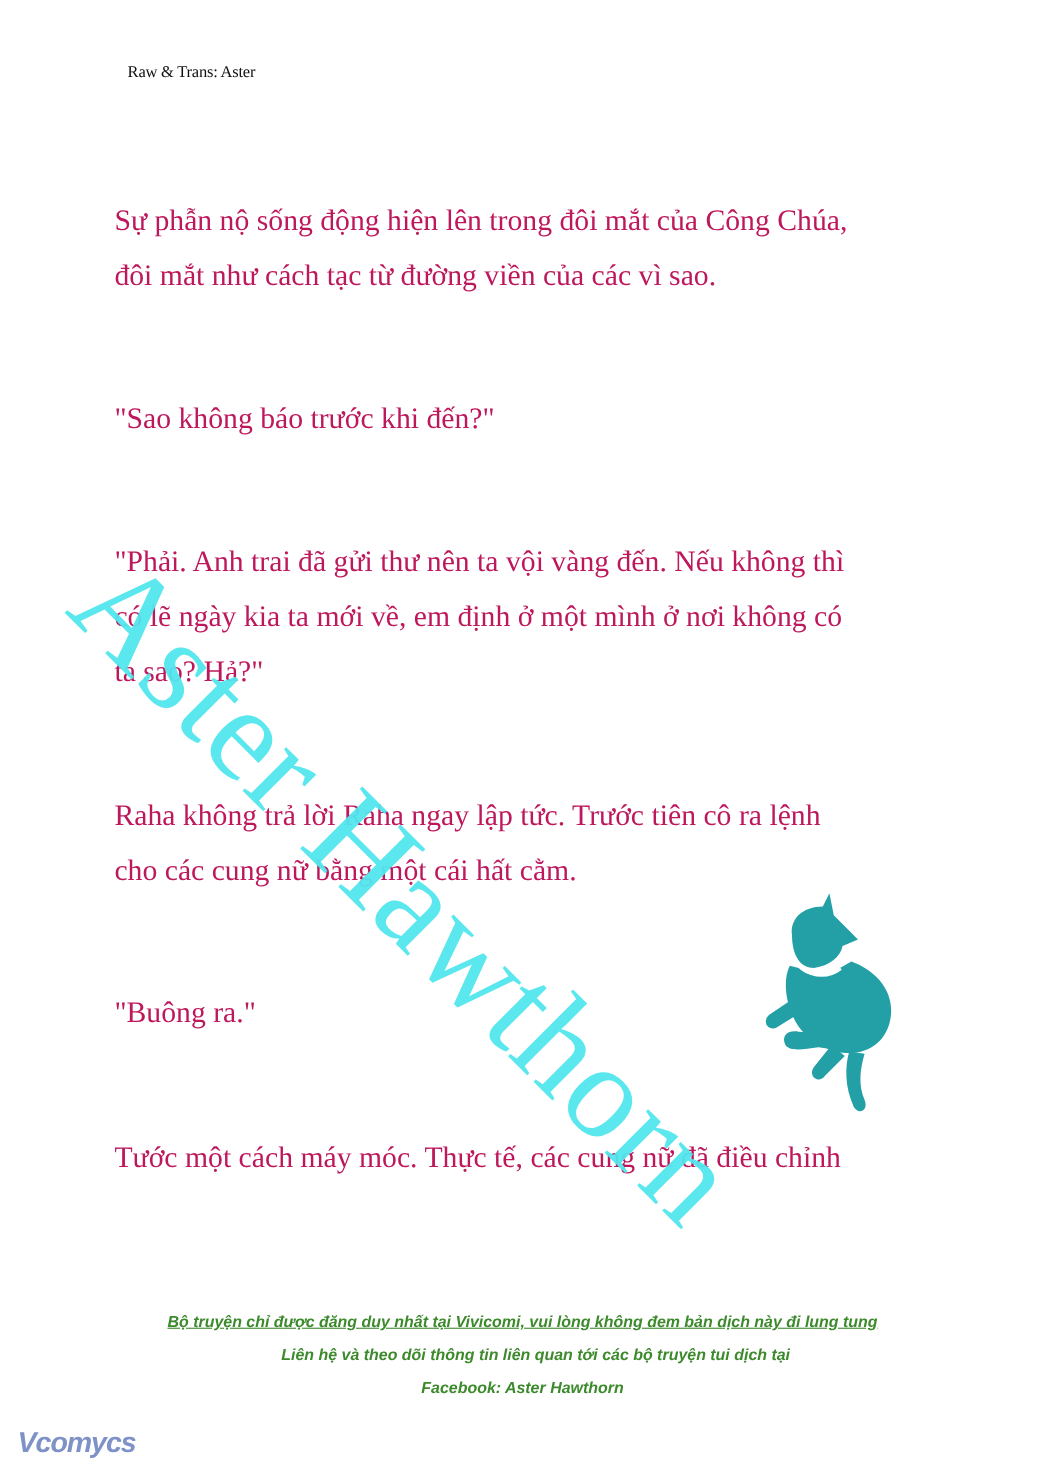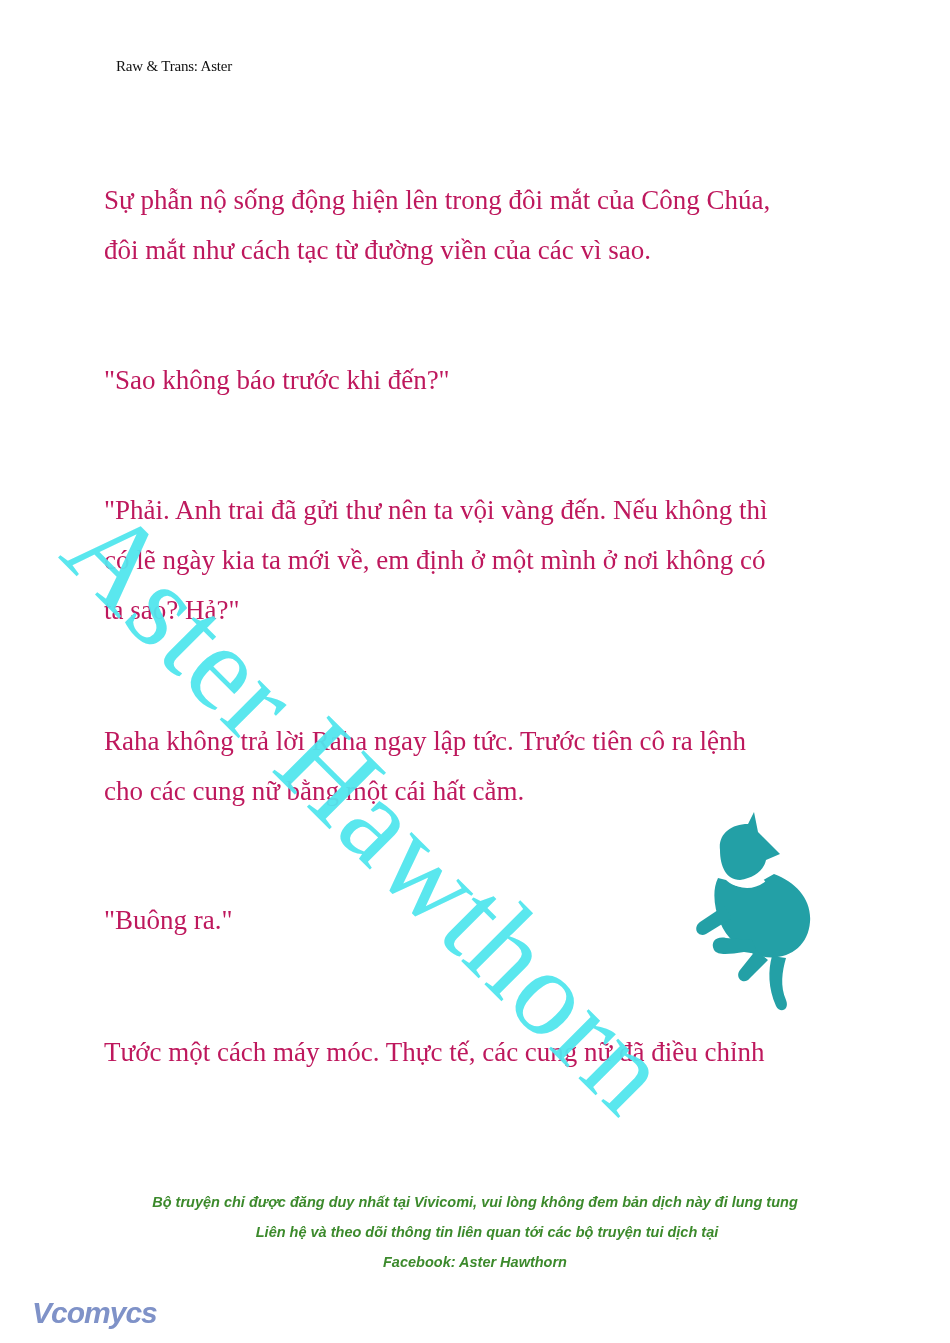--- a/index.html
+++ b/index.html
@@ -23,23 +23,23 @@
     white-space: nowrap; letter-spacing: 1px; font-weight: normal; opacity: 0.95;
     pointer-events: none;
   }
   .cat { position: absolute; left: 668px; top: 810px; width: 150px; height: 205px; }
   .footer {
     position: absolute; left: 0; width: 950px; text-align: center;
     font-family: "Liberation Sans", sans-serif; font-style: italic; font-weight: bold;
     font-size: 14.5px; color: #3c8a2c;
   }
   .logo {
-    position: absolute; left: 32px; top: 1296px;
+    position: absolute; left: 16px; top: 1296px;
     font-family: "Liberation Sans", sans-serif; font-weight: bold; font-style: italic;
-    font-size: 30px; color: #7f92c8; letter-spacing: -1px;
+    font-size: 26px; color: #7f92c8; letter-spacing: -1px;
   }
 </style>
 </head>
 <body>
 
 <div class="page">
 
   <div class="header">Raw &amp; Trans: Aster</div>
 
   <div class="body-text" style="top:175px;">
@@ -84,19 +84,19 @@
       <path d="M58 128 C48 126 42 132 46 140 C50 146 62 144 76 142 L90 144 L84 130 Z"></path>
 
       <path d="M88 140 L72 160 C66 168 76 176 82 168 L100 150 Z"></path>
 
       <path d="M104 146 C100 160 100 178 108 196 C112 204 122 200 118 190 C112 176 114 162 118 148 Z"></path>
     </g>
 
     <path d="M62 70 C72 78 86 78 96 70" stroke="#ffffff" stroke-width="4" fill="none"></path>
   </svg>
 
-  <div class="footer" style="top:1194px;">Bộ truyện chỉ được đăng duy nhất tại Vivicomi, vui lòng không đem bản dịch này đi lung tung</div>
+  <div class="footer" style="top:1194px;text-decoration:underline;">Bộ truyện chỉ được đăng duy nhất tại Vivicomi, vui lòng không đem bản dịch này đi lung tung</div>
   <div class="footer" style="top:1224px;padding-left:12px;">Liên hệ và theo dõi thông tin liên quan tới các bộ truyện tui dịch tại</div>
   <div class="footer" style="top:1254px;">Facebook: Aster Hawthorn</div>
 
   <div class="logo">Vcomycs</div>
 
 </div>
 
 </body></html>

